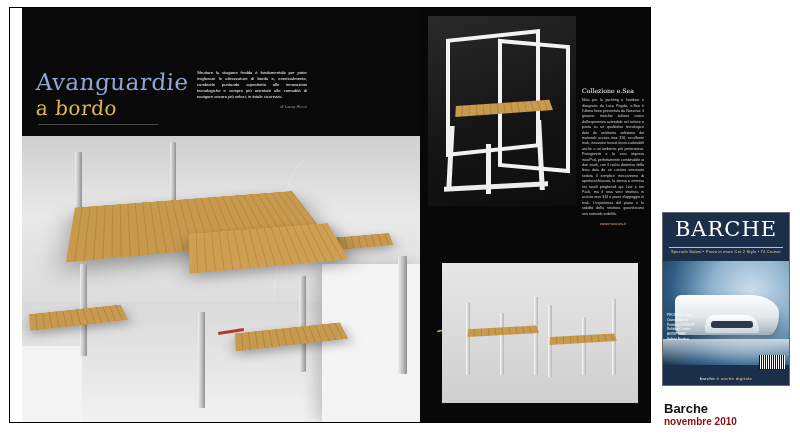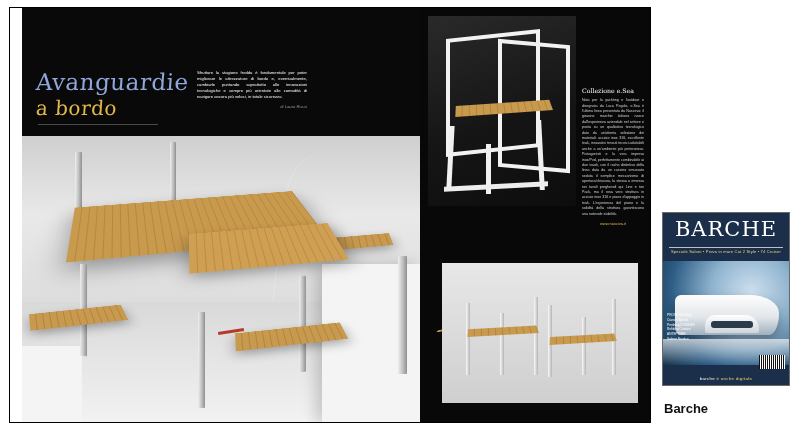--- a/index.html
+++ b/index.html
@@ -350,15 +350,16 @@
 
     <div class="cover-barcode"></div>
     <div class="cover-bottom">
       <span>barche</span>
       <span class="gold">è anche digitale</span>
     </div>
   </div>
 
   <div class="caption">
     <div class="c1">Barche</div>
+    <div class="c2">novembre 2010</div>
   </div>
 
 </div>
 
 </body></html>

